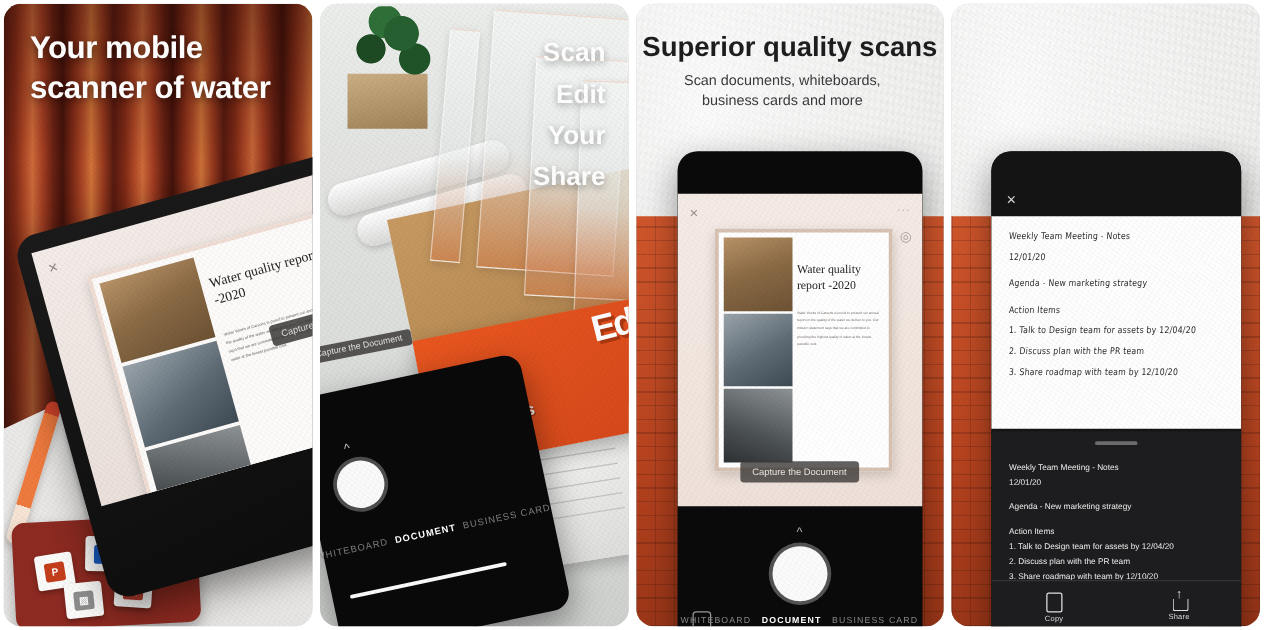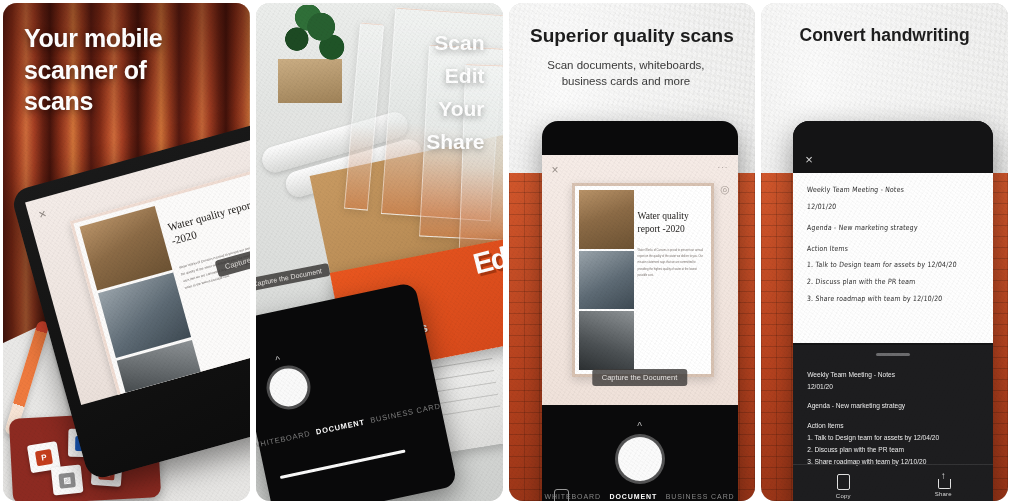--- a/index.html
+++ b/index.html
@@ -170,21 +170,21 @@
             <div class="ph ph-bridge"></div>
           </div>
           <div class="tt">Water quality report -2020</div>
           <div class="bd">Water Works of Carsons is proud to present our annual report on the quality of the water we deliver to you. Our mission statement says that we are committed to providing the highest quality of water at the lowest possible cost.</div>
         </div>
         <div class="p1-cap">Capture the Document</div>
       </div>
 
     </div>
 
-    <div class="p1-head">Your mobile scanner of scans</div>
+    <div class="p1-head">Your mobile scanner of water</div>
     <div class="grain"></div>
   </div>
 
   <div class="panel">
     <div class="p2-bg"></div>
     <div class="p2-wall"></div>
     <div class="p2-pot"></div>
     <div class="p2-plant"></div>
 
     <div class="p2-rolls">
@@ -238,21 +238,21 @@
     </div>
 
     <div class="grain"></div>
   </div>
 
   <div class="panel">
     <div class="concrete"></div>
     <div class="brick" style="left:0"></div>
     <div class="brick" style="right:0"></div>
 
-    <div class="hero-head" style="top:22px;font-size:19px">Superior quality scans</div>
+    <div class="hero-head" style="top:22px;font-size:22px">Superior quality scans</div>
     <div class="hero-sub" style="top:54px;font-size:11.5px;padding:0 24px">Scan documents, whiteboards, business cards and more</div>
 
     <div class="p3-phone">
       <div class="p3-view">
         <div class="p3-doc">
           <div class="col">
             <div class="ph ph-sand"></div>
             <div class="ph ph-steel"></div>
             <div class="ph ph-bridge"></div>
           </div>
@@ -274,21 +274,20 @@
       </div>
     </div>
     <div class="grain"></div>
   </div>
 
   <div class="panel">
     <div class="concrete"></div>
     <div class="brick" style="left:0"></div>
     <div class="brick" style="right:0"></div>
 
-    <div class="hero-head" style="top:22px;font-size:17.5px">Convert handwriting</div>
 
     <div class="p4-phone">
       <div class="p4-topbar"></div>
       <span class="p4-x">×</span>
 
       <div class="p4-note">
         <p>Weekly Team Meeting - Notes</p>
         <p>12/01/20</p>
         <p style="margin-top:10px">Agenda - New marketing strategy</p>
         <p style="margin-top:10px">Action Items</p>

